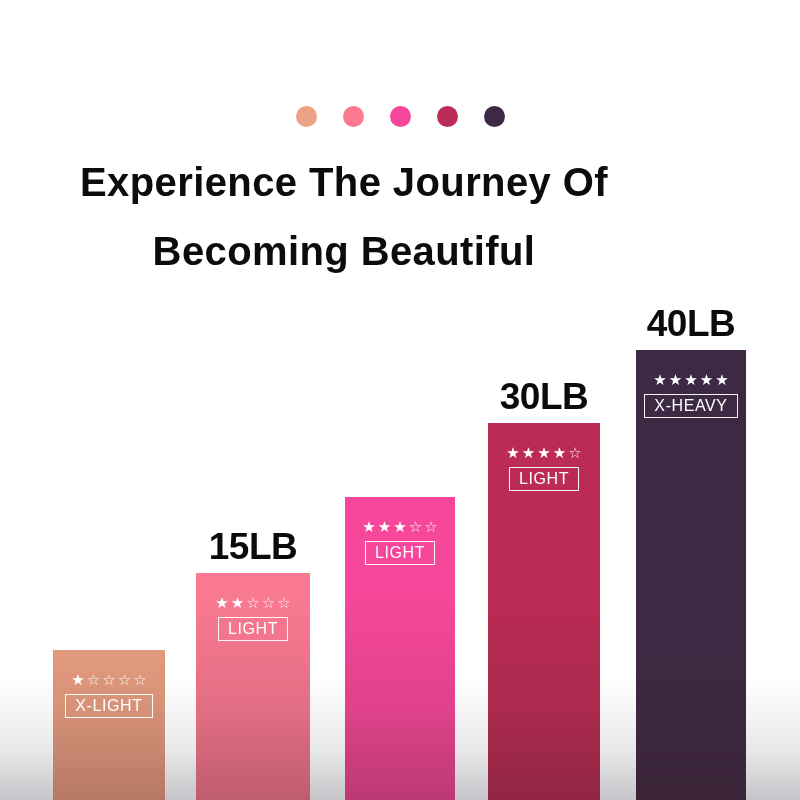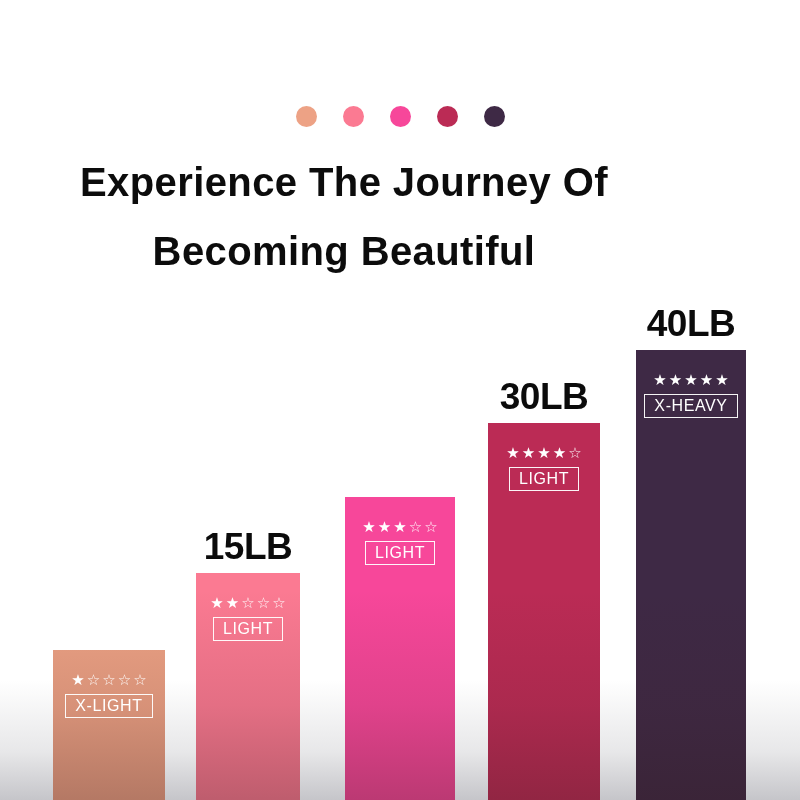--- a/index.html
+++ b/index.html
@@ -175,21 +175,21 @@
                 <span class="star">★</span>
                 <span class="star empty">☆</span>
                 <span class="star empty">☆</span>
                 <span class="star empty">☆</span>
                 <span class="star empty">☆</span>
               </div>
               <div class="badge-box">X-LIGHT</div>
             </div>
           </div>
         </div>
-        <div class="bar-col" style="left: 196px; width: 104px; height: 285px;">
+        <div class="bar-col" style="left: 196px; width: 114px; height: 285px;">
           <div class="bar-cap" style="bottom: 235px;">15LB</div>
           <div class="bar" style="height: 227px; background: rgb(251, 122, 146);">
             <div class="bar-badge">
               <div class="stars">
                 <span class="star">★</span>
                 <span class="star">★</span>
                 <span class="star empty">☆</span>
                 <span class="star empty">☆</span>
                 <span class="star empty">☆</span>
               </div>

